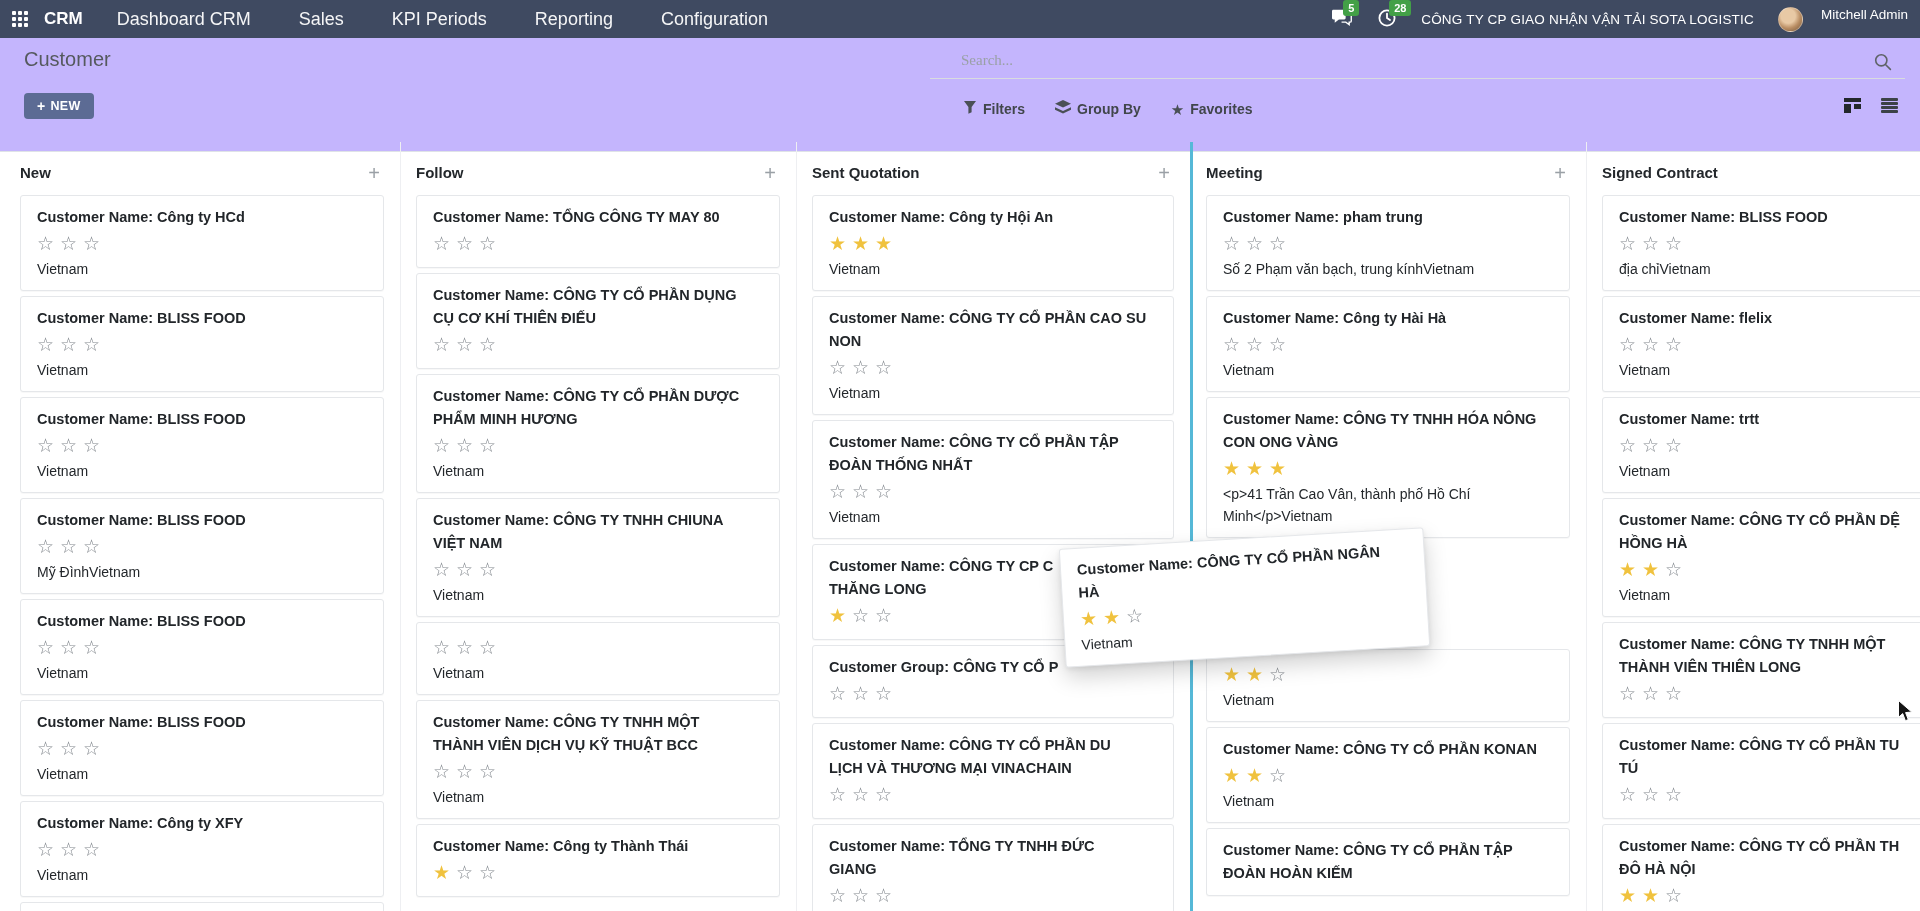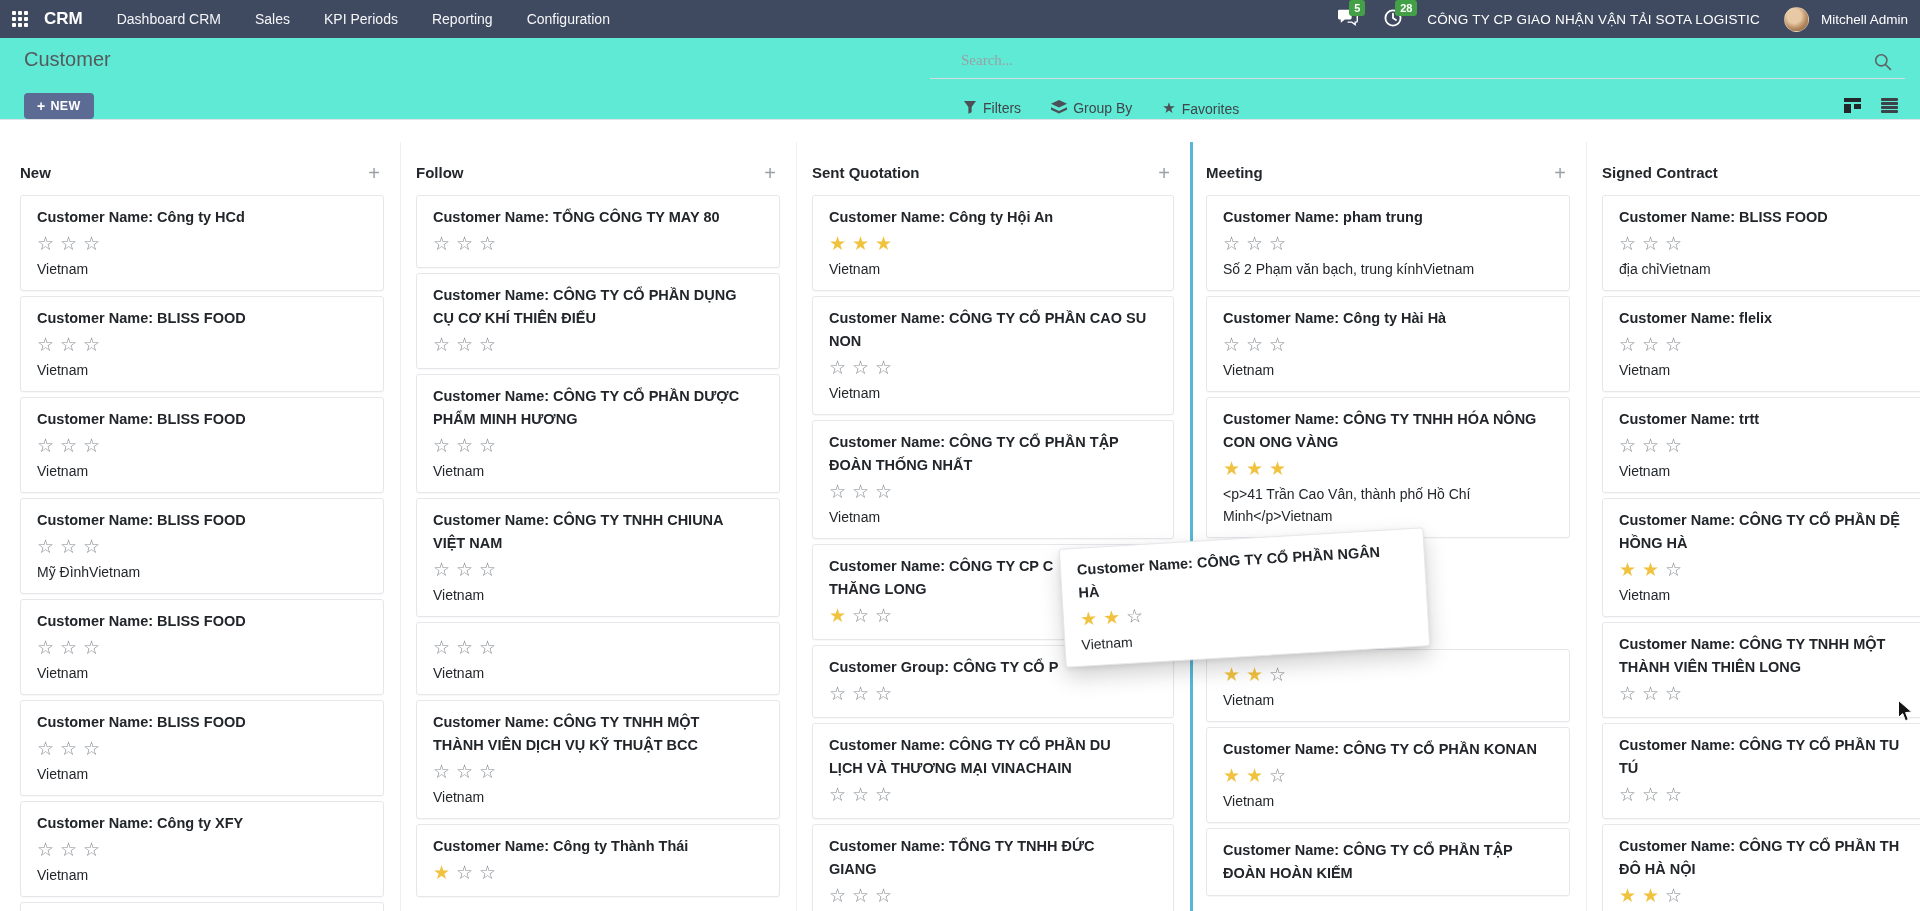--- a/index.html
+++ b/index.html
@@ -9,45 +9,45 @@
   }
   *{box-sizing:border-box}
   html,body{margin:0;padding:0;width:1920px;height:911px;overflow:hidden;
     background:#fff;font-family:"Liberation Sans","DejaVu Sans",sans-serif;color:var(--text-dark);}
   
   .navbar{height:38px;background:var(--navbar-bg);display:flex;align-items:center;
     padding:0 12px;color:#fff;position:relative;}
   .apps-grid{display:grid;grid-template-columns:repeat(3,4px);grid-gap:2px;margin-right:16px;cursor:pointer}
   .apps-grid i{width:4px;height:4px;background:#fff;border-radius:1px;display:block}
   .brand{font-weight:700;font-size:17px;margin-right:34px;cursor:pointer}
-  .menu{display:flex;gap:34px;font-size:14px}
+  .menu{display:flex;gap:48px;font-size:18px}
   .menu-item{cursor:pointer;opacity:.95}
   .nav-right{margin-left:auto;display:flex;align-items:center;gap:24px;font-size:13.5px}
   .icon-badge{position:relative;cursor:pointer;display:flex;align-items:center}
   .badge{position:absolute;top:-8px;left:12px;background:var(--badge-bg);color:#fff;
     font-size:11px;font-weight:700;border-radius:3px;padding:1px 5px;line-height:14px}
   .company-name{font-weight:400;letter-spacing:.2px;white-space:nowrap}
-  .user-block{display:flex;align-items:center;gap:12px;white-space:nowrap;cursor:pointer}
+  .user-block{display:flex;gap:18px;white-space:nowrap;cursor:pointer}
   .avatar{width:25px;height:25px;border-radius:50%;
     background:radial-gradient(circle at 40% 35%,#e8c9a5 0 35%,#b98d63 60%,#6e5134 100%);
     border:1px solid rgba(255,255,255,.35)}
   
-  .control-panel{position:relative;height:82px;border-bottom:1px solid #dfe3e7;background:#5eead4}
+  .control-panel{position:relative;height:114px;border-bottom:1px solid #dfe3e7;background:#c4b5fd}
   .page-title{position:absolute;left:24px;top:10px;font-size:20px;color:#55595e}
   .btn-new{position:absolute;left:24px;top:55px;background:var(--button-bg);color:#fff;
     border:none;border-radius:4px;font-weight:700;font-size:12.5px;padding:6px 13px;
     display:flex;align-items:center;gap:5px;cursor:pointer;letter-spacing:.3px}
   .btn-new .plus{font-size:14px;font-weight:700;line-height:10px}
   .search-wrap{position:absolute;left:930px;top:6px;width:975px;border-bottom:1px solid #d9dcdf}
   .search-wrap input{width:100%;border:none;outline:none;font-size:15px;
     padding:8px 34px 9px 31px;font-family:Liberation Serif, serif;color:#3c4043;background:transparent}
   .search-wrap input::placeholder{color:var(--muted)}
   .search-icon{position:absolute;right:12px;top:8px;cursor:pointer}
   .facet-bar{position:absolute;left:963px;top:62px;display:flex;gap:30px;align-items:center}
-  .facet{display:flex;align-items:flex-start;gap:6px;font-size:14px;font-weight:400;
+  .facet{display:flex;align-items:flex-end;gap:6px;font-size:14px;font-weight:700;
     color:#41464b;cursor:pointer;white-space:nowrap}
   .fav-star{font-size:15px;color:#4a5056;line-height:14px}
   .view-switch{position:absolute;right:22px;top:60px;display:flex;gap:20px;align-items:center}
   .kanban-glyph{width:17px;height:15px;position:relative;cursor:pointer}
   .kanban-glyph i{position:absolute;background:#23272b;display:block}
   .kanban-glyph .t{left:0;top:0;width:17px;height:4px}
   .kanban-glyph .l{left:0;top:6px;width:7px;height:9px}
   .kanban-glyph .r{right:0;top:6px;width:7px;height:5px}
   .list-glyph{width:17px;height:15px;display:flex;flex-direction:column;justify-content:space-between;cursor:pointer}
   .list-glyph i{height:2.6px;background:#3c4247;display:block;border-radius:1px}

